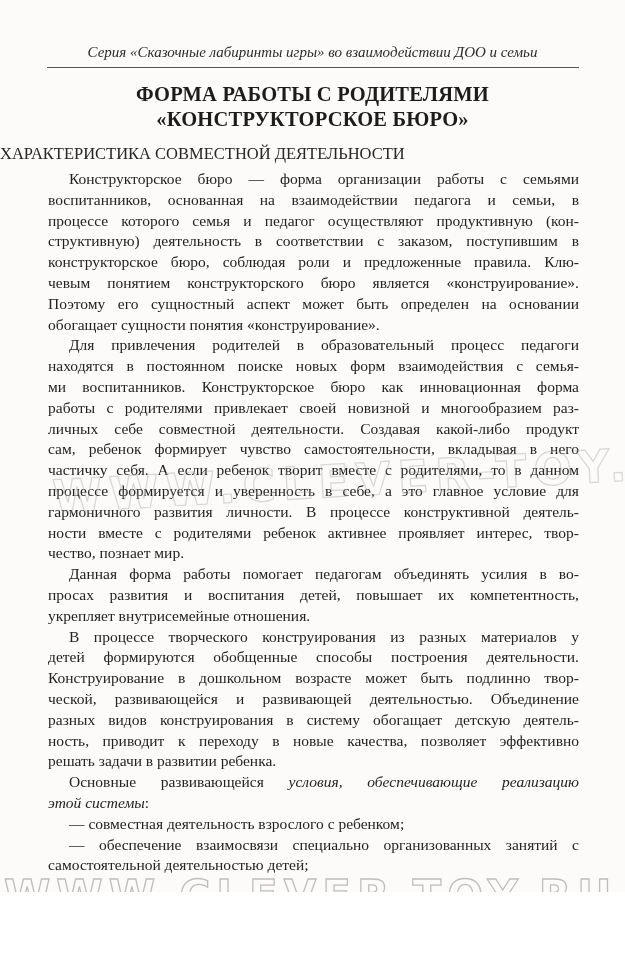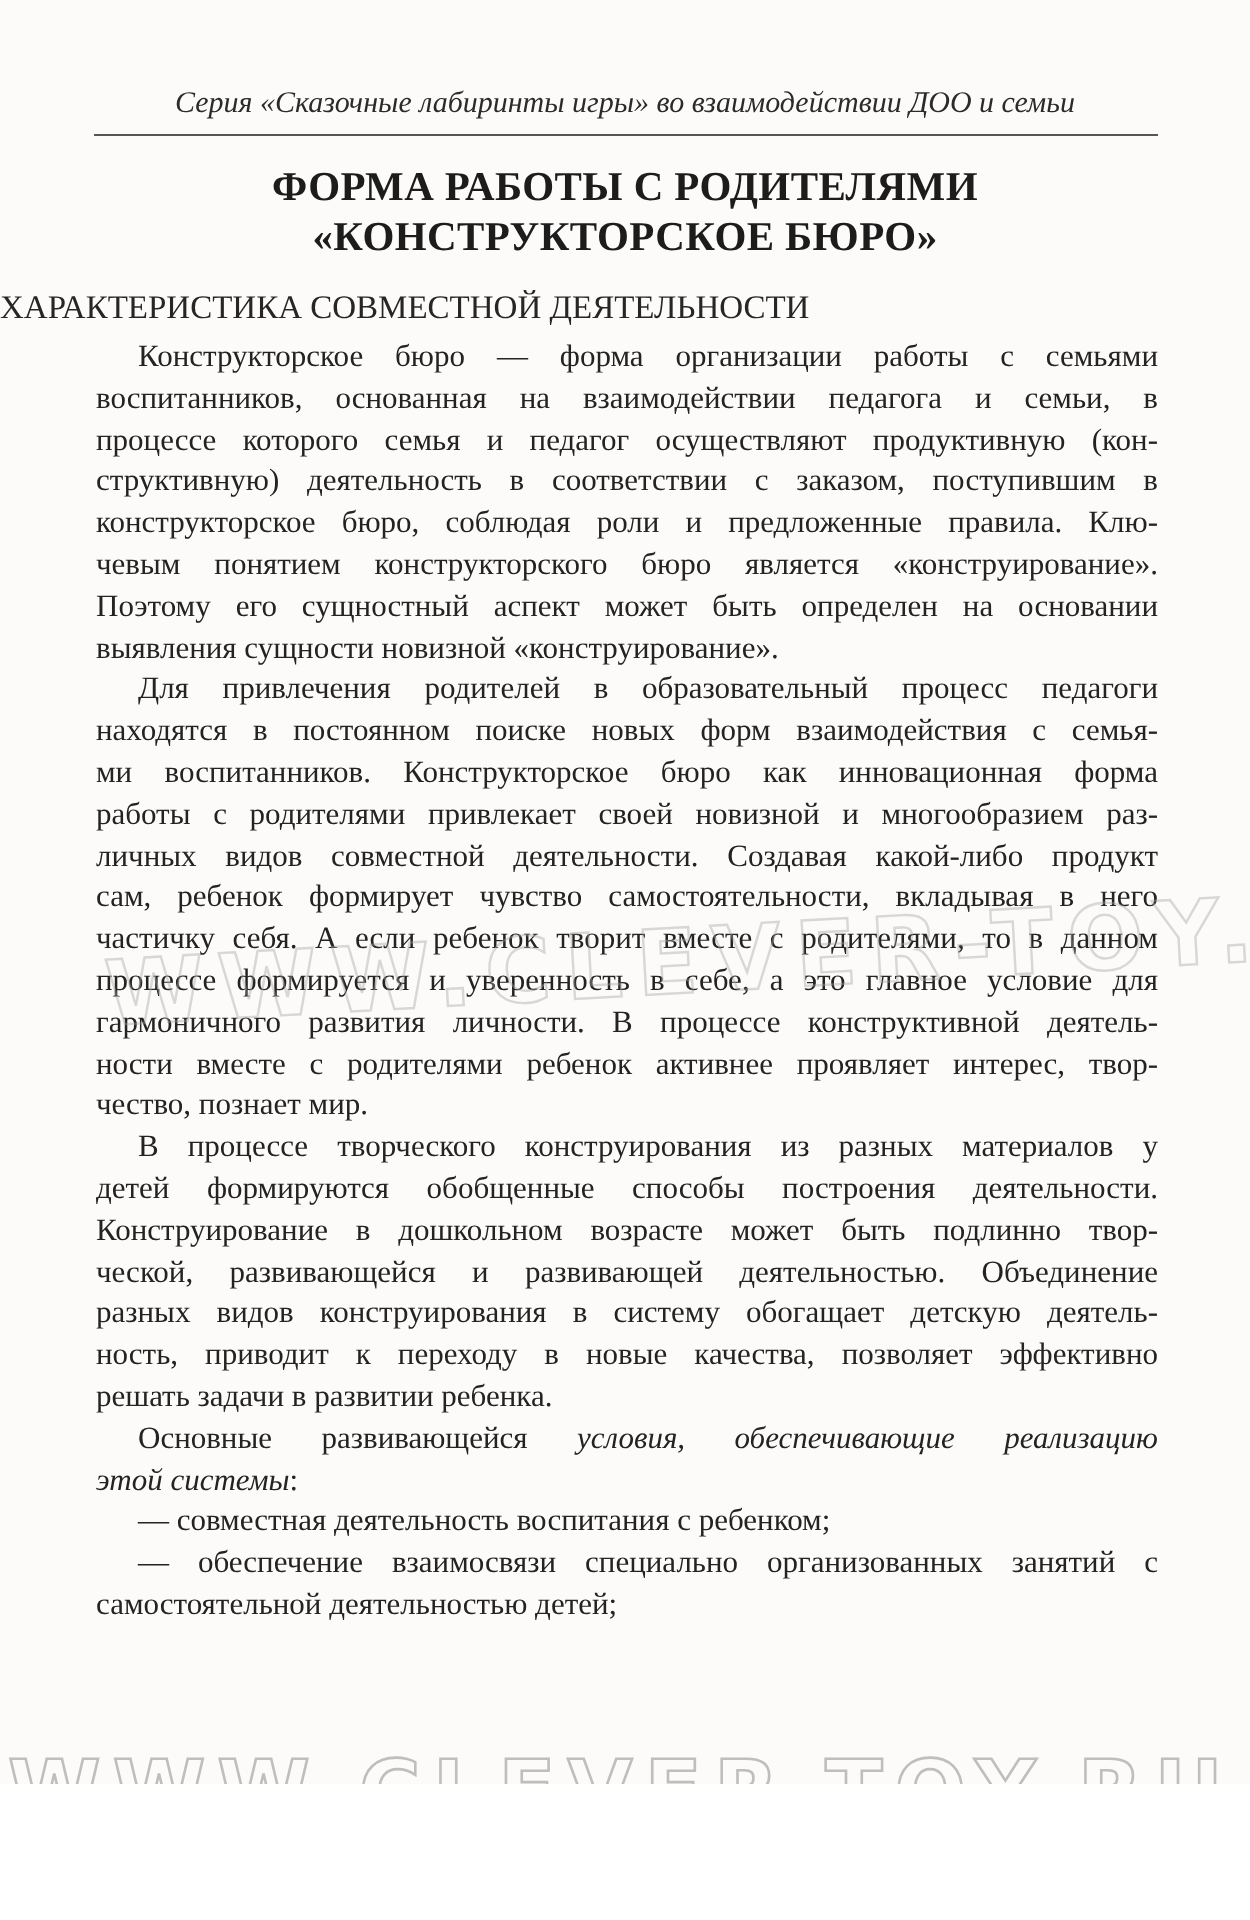--- a/index.html
+++ b/index.html
@@ -94,50 +94,55 @@
 
   <div class="body-text">
       <div class="para">
         <div class="line indent"><span>Конструкторское бюро — форма организации работы с семьями</span></div>
         <div class="line"><span>воспитанников, основанная на взаимодействии педагога и семьи, в</span></div>
         <div class="line"><span>процессе которого семья и педагог осуществляют продуктивную (кон-</span></div>
         <div class="line"><span>структивную) деятельность в соответствии с заказом, поступившим в</span></div>
         <div class="line"><span>конструкторское бюро, соблюдая роли и предложенные правила. Клю-</span></div>
         <div class="line"><span>чевым понятием конструкторского бюро является «конструирование».</span></div>
         <div class="line"><span>Поэтому его сущностный аспект может быть определен на основании</span></div>
-        <div class="line last"><span>выявления сущности новизной «конструирование».</span></div>
+        <div class="line last"><span>обогащает сущности понятия «конструирование».</span></div>
       </div>
       <div class="para">
         <div class="line indent"><span>Для привлечения родителей в образовательный процесс педагоги</span></div>
         <div class="line"><span>находятся в постоянном поиске новых форм взаимодействия с семья-</span></div>
         <div class="line"><span>ми воспитанников. Конструкторское бюро как инновационная форма</span></div>
         <div class="line"><span>работы с родителями привлекает своей новизной и многообразием раз-</span></div>
-        <div class="line"><span>личных видов совместной деятельности. Создавая какой-либо продукт</span></div>
+        <div class="line"><span>личных себе совместной деятельности. Создавая какой-либо продукт</span></div>
         <div class="line"><span>сам, ребенок формирует чувство самостоятельности, вкладывая в него</span></div>
         <div class="line"><span>частичку себя. А если ребенок творит вместе с родителями, то в данном</span></div>
         <div class="line"><span>процессе формируется и уверенность в себе, а это главное условие для</span></div>
         <div class="line"><span>гармоничного развития личности. В процессе конструктивной деятель-</span></div>
         <div class="line"><span>ности вместе с родителями ребенок активнее проявляет интерес, твор-</span></div>
         <div class="line last"><span>чество, познает мир.</span></div>
+      </div>
+      <div class="para">
+        <div class="line indent"><span>Данная форма работы помогает педагогам объединять усилия в во-</span></div>
+        <div class="line"><span>просах развития и воспитания детей, повышает их компетентность,</span></div>
+        <div class="line last"><span>укрепляет внутрисемейные отношения.</span></div>
       </div>
       <div class="para">
         <div class="line indent"><span>В процессе творческого конструирования из разных материалов у</span></div>
         <div class="line"><span>детей формируются обобщенные способы построения деятельности.</span></div>
         <div class="line"><span>Конструирование в дошкольном возрасте может быть подлинно твор-</span></div>
         <div class="line"><span>ческой, развивающейся и развивающей деятельностью. Объединение</span></div>
         <div class="line"><span>разных видов конструирования в систему обогащает детскую деятель-</span></div>
         <div class="line"><span>ность, приводит к переходу в новые качества, позволяет эффективно</span></div>
         <div class="line last"><span>решать задачи в развитии ребенка.</span></div>
       </div>
       <div class="para">
         <div class="line indent"><span>Основные развивающейся </span><span class="it">условия, обеспечивающие реализацию</span></div>
         <div class="line last"><span class="it">этой системы</span><span>:</span></div>
       </div>
       <div class="para">
-        <div class="line indent last"><span>— совместная деятельность воспитания с ребенком;</span></div>
+        <div class="line indent last"><span>— совместная деятельность взрослого с ребенком;</span></div>
       </div>
       <div class="para">
         <div class="line indent"><span>— обеспечение взаимосвязи специально организованных занятий с</span></div>
         <div class="line last"><span>самостоятельной деятельностью детей;</span></div>
       </div>
     </div>
 
   <div class="watermark mid">WWW.CLEVER-TOY.RU</div>
   <div class="watermark bottom">WWW.CLEVER-TOY.RU</div>
 

